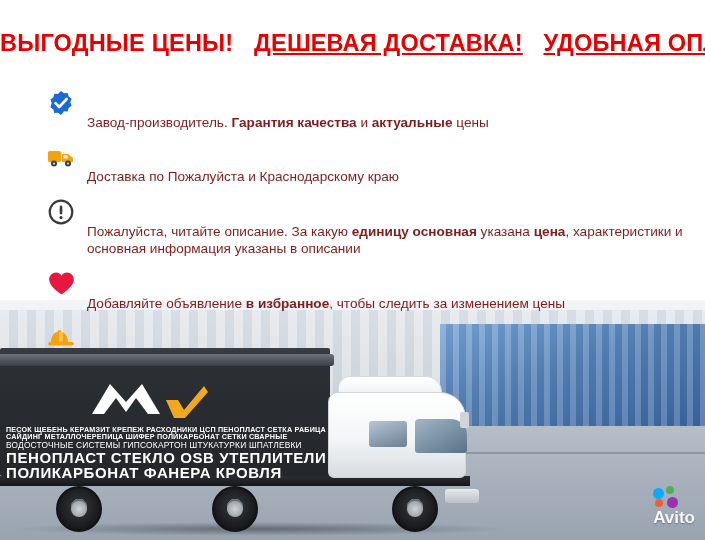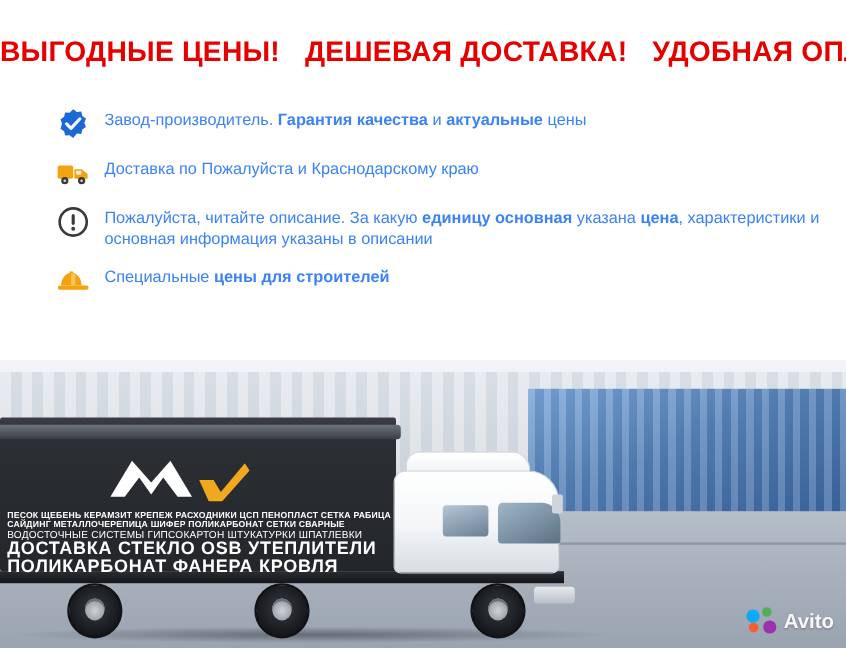--- a/index.html
+++ b/index.html
@@ -144,47 +144,49 @@
   
   .headline {
     position: absolute; left: 0; top: 30px; width: 705px;
     text-align: center;
     color: #e60000;
     font-weight: 700;
     font-size: 23.5px;
     letter-spacing: .2px;
     white-space: nowrap;
   }
-  .headline span + span { margin-left: 14px; }
+  .headline span + span { margin-left: 14px; text-decoration: underline; }
   .bullets {
     position: absolute; left: 44px; top: 88px; width: 640px;
   }
   .bullet {
     display: flex;
     align-items: flex-start;
     margin-bottom: 11px;
   }
   .bullet .ico {
     flex: 0 0 34px;
     width: 34px; height: 30px;
     display: flex; align-items: center; justify-content: center;
     margin-right: 9px;
   }
   .bullet .txt {
     font-size: 13.6px;
-    color: #3b82f6;
+    color: #7f1d1d;
     line-height: 1.28;
     padding-top: 3px;
+    margin-top: 23px;
   }
   .bullet .txt b { font-weight: 700; }
   
   .avito {
     position: absolute; right: 10px; bottom: 12px;
-    display: flex; align-items: flex-end;
+    display: flex; align-items: flex-start;
     opacity: .92;
+    flex-direction: column;
   }
   .avito .dots { position: relative; width: 26px; height: 22px; margin-right: 5px; }
   .avito .d { position: absolute; border-radius: 50%; }
   .avito-label {
     color: #ffffff;
     font-size: 17px;
     font-weight: 700;
     text-shadow: 0 1px 2px rgba(0,0,0,.35);
   }
 </style>
@@ -216,21 +218,21 @@
         </svg>
         <svg class="logo-tick" viewBox="0 0 44 32">
           <polygon points="2,14 14,14 20,24 40,0 44,6 21,32 10,32" fill="#f0a91e"></polygon>
         </svg>
       </div>
 
       <div class="truck-text">
         <div class="tt1">ПЕСОК  ЩЕБЕНЬ  КЕРАМЗИТ  КРЕПЕЖ  РАСХОДНИКИ  ЦСП  ПЕНОПЛАСТ  СЕТКА РАБИЦА</div>
         <div class="tt1">САЙДИНГ  МЕТАЛЛОЧЕРЕПИЦА  ШИФЕР  ПОЛИКАРБОНАТ  СЕТКИ СВАРНЫЕ</div>
         <div class="tt2">ВОДОСТОЧНЫЕ СИСТЕМЫ  ГИПСОКАРТОН  ШТУКАТУРКИ  ШПАТЛЕВКИ</div>
-        <div class="tt4">ДОСТАВКА СТЕКЛО  OSB  УТЕПЛИТЕЛИ</div>
+        <div class="tt4">ПЕНОПЛАСТ СТЕКЛО  OSB  УТЕПЛИТЕЛИ</div>
         <div class="tt4">ПОЛИКАРБОНАТ  ФАНЕРА  КРОВЛЯ</div>
       </div>
     </div>
 
     <div class="cab">
       <div class="cab-roof"></div>
       <div class="cab-body">
         <div class="side-window"></div>
         <div class="windshield"></div>
         <div class="bumper"></div>
@@ -292,31 +294,38 @@
           <circle cx="13" cy="13" r="11.3" fill="none" stroke="#3a3a3a" stroke-width="2.2"></circle>
           <rect x="11.7" y="6.4" width="2.6" height="9" rx="1.3" fill="#3a3a3a"></rect>
           <circle cx="13" cy="18.6" r="1.6" fill="#3a3a3a"></circle>
         </svg>
       </div>
       <div class="txt">
         <span>Пожалуйста, читайте описание. За какую </span><b>единицу основная</b><span> указана </span><b>цена</b><span>, характеристики и основная информация указаны в описании</span>
       </div>
     </div>
 
+    <div class="bullet">
+      <div class="ico">
+        <svg width="27" height="25" viewBox="0 0 27 25">
+          <path d="M13.5 23.5C13.5 23.5 1.2 15.9 1.2 8.6 1.2 4.4 4.4 1.5 8 1.5c2.4 0 4.3 1.3 5.5 3.1C14.7 2.8 16.6 1.5 19 1.5c3.6 0 6.8 2.9 6.8 7.1 0 7.3-12.3 14.9-12.3 14.9z" fill="#e8173d"></path>
+        </svg>
+      </div>
+      <div class="txt">
+        <span>Добавляйте объявление </span><b>в избранное</b><span>, чтобы следить за изменением цены</span>
+      </div>
+    </div>
 
     <div class="bullet">
       <div class="ico">
         <svg width="28" height="22" viewBox="0 0 28 22">
           <path d="M4 15c0-5.2 3.1-9.5 7-10.4V3.2h3v1.4c3.9.9 7 5.2 7 10.4z" fill="#f2a30f"></path>
           <rect x="1.2" y="15" width="25.6" height="3.4" rx="1.7" fill="#f2a30f"></rect>
           <rect x="12.2" y="5" width="3.6" height="9.5" fill="#f7c457"></rect>
         </svg>
-      </div>
-      <div class="txt">
-        <span>Специальные </span><b>цены для строителей</b>
       </div>
     </div>
 
 
   </div>
 
   <div class="avito">
     <div class="dots">
       <div class="d" style="left:0;top:2px;width:11px;height:11px;background:#0af;"></div>
       <div class="d" style="left:13px;top:0;width:8px;height:8px;background:#4caf50;"></div>

